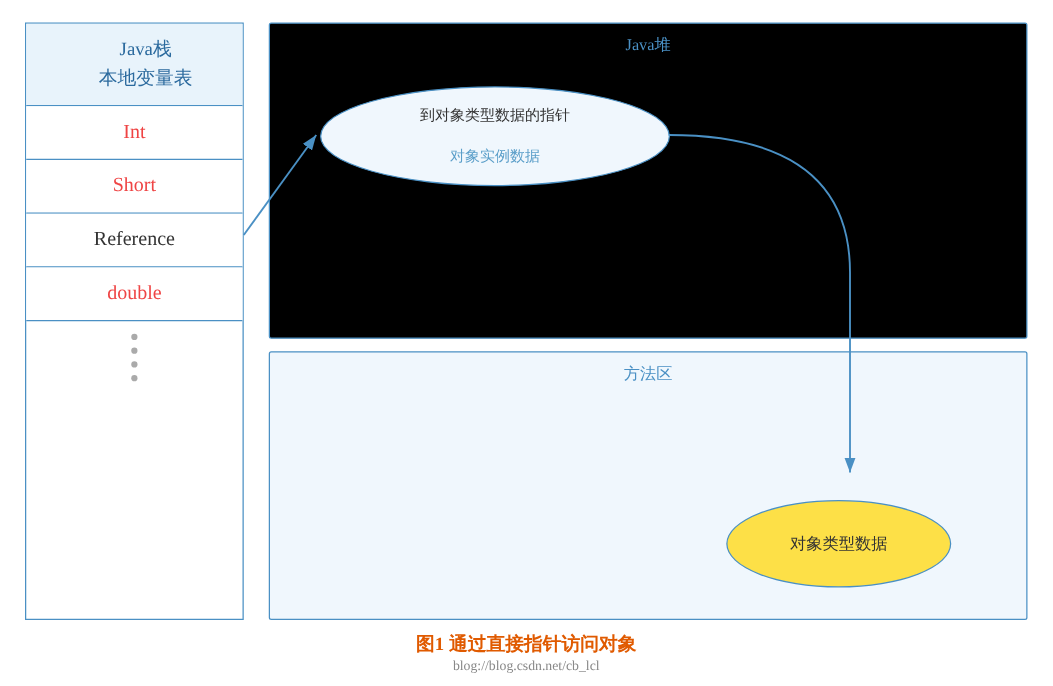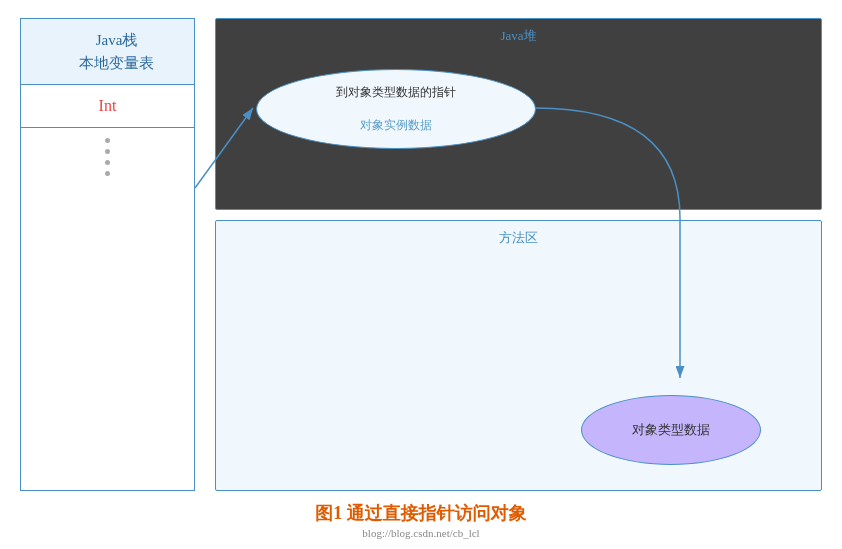--- a/index.html
+++ b/index.html
@@ -87,23 +87,23 @@
       flex: 1;
       display: flex;
       flex-direction: column;
       gap: 10px;
       padding-left: 20px;
     }
 
     
     .heap-panel {
       border: 1.5px solid #4a90c4;
-      background: #404040;
+      background: #000000;
       flex: 0 0 auto;
-      height: 192px;
+      height: 253px;
       position: relative;
       border-radius: 2px;
     }
 
     .panel-label {
       position: absolute;
       top: 8px;
       left: 50%;
       transform: translateX(-50%);
       font-size: 13px;
@@ -149,36 +149,36 @@
 
     
     .method-oval {
       position: absolute;
       bottom: 25px;
       right: 60px;
       width: 180px;
       height: 70px;
       border: 1.5px solid #4a90c4;
       border-radius: 50%;
-      background: #c4b5fd;
+      background: #fde047;
       display: flex;
       align-items: center;
       justify-content: center;
     }
 
     .method-oval-text {
       font-size: 13px;
       color: #333;
     }
 
     
     .caption {
       text-align: center;
       margin-top: 10px;
-      font-size: 18px;
+      font-size: 15px;
       color: #e05a00;
       font-weight: bold;
     }
 
     .caption-url {
       font-size: 11px;
       color: #888;
       text-align: center;
       margin-top: 2px;
     }
@@ -196,20 +196,23 @@
 </head>
 <body>
 
 <div class="main-container">
   <div class="diagram-area" style="position:relative;">
 
     <div class="stack-box">
       <div class="stack-title" style="white-space:pre-line;padding-left:23px;">Java栈
 本地变量表</div>
       <div class="stack-item">Int</div>
+      <div class="stack-item">Short</div>
+      <div class="stack-item reference-row">Reference</div>
+      <div class="stack-item">double</div>
       <div class="stack-dots">
         <div class="dot"></div>
         <div class="dot"></div>
         <div class="dot"></div>
         <div class="dot"></div>
       </div>
     </div>
 
     <div class="right-area">
 

